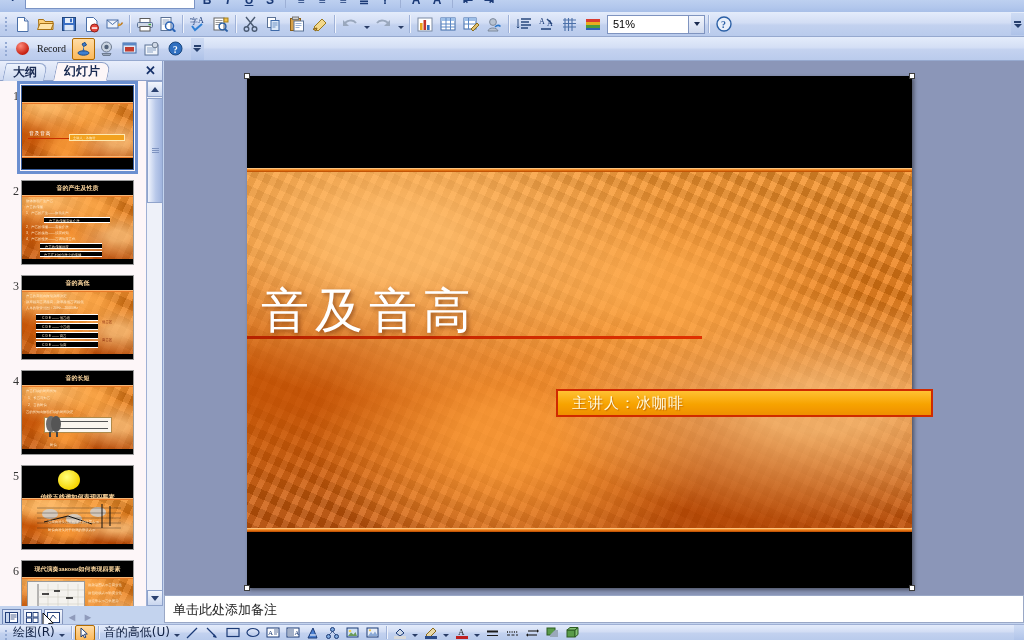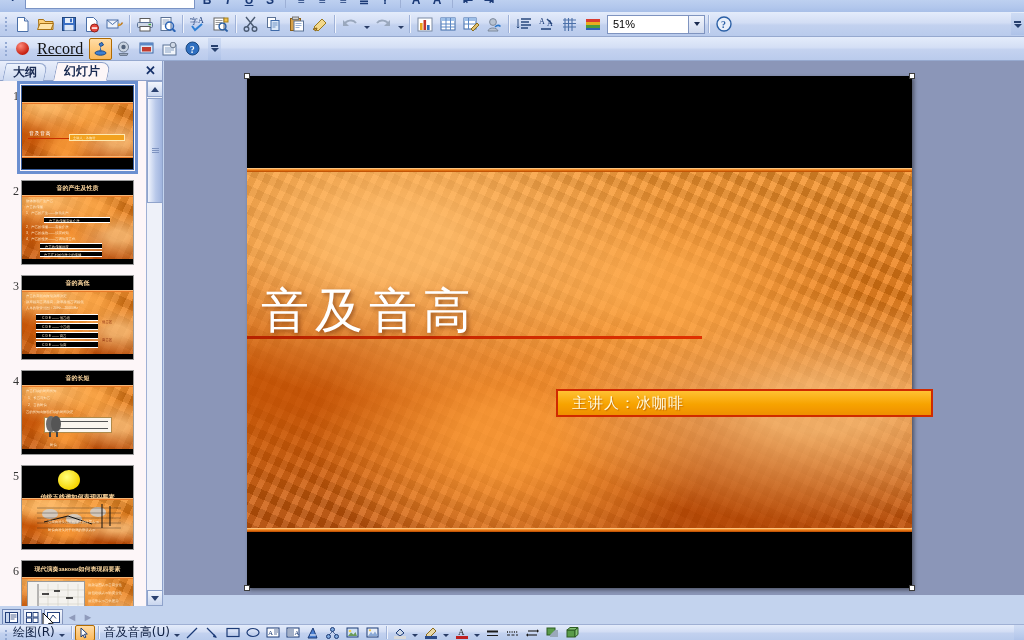--- a/index.html
+++ b/index.html
@@ -59,21 +59,21 @@
              border-left:1px solid #7f94c0; display:flex; align-items:center; justify-content:center; }
   .zoombtn:after{ content:""; border-left:3px solid transparent; border-right:3px solid transparent;
              border-top:4px solid #1a2b4f; }
   .tb-overflow { margin-left:auto; width:13px; height:22px; background:linear-gradient(to bottom,#cfdcf4,#aec2e8);
              display:flex; flex-direction:column; align-items:center; justify-content:center; gap:1px; flex:0 0 auto;}
   .tb-overflow .bar{ width:7px; height:2px; background:#27406e; }
   .tb-overflow .tri{ border-left:4px solid transparent; border-right:4px solid transparent; border-top:4px solid #27406e;}
 
   .rec-dot { width:13px; height:13px; border-radius:50%;
              background:radial-gradient(circle at 35% 30%, #ff8a7a, #c61f10 70%); }
-  .rec-label { font-size:16px; color:#111; font-family:"Liberation Serif", serif; padding:0 6px 0 3px;text-decoration:underline; }
+  .rec-label { font-size:10px; color:#111; font-family:"Liberation Serif", serif; padding:0 6px 0 3px; }
   .tbtn.active { border:1px solid #b06a00; background:linear-gradient(to bottom,#ffdca5,#fcb95b); }
 
   
   #leftpane { position:absolute; left:0; top:61px; width:163px; height:545px;
               background:#fdf6f8; border-right:1px solid #8ea0c8; }
   .tabstrip { position:relative; height:20px;
               background:linear-gradient(to bottom,#e9eefb,#cdd9f1); border-bottom:1px solid #8ea0c8; }
   .tab { position:absolute; top:2px; height:18px; padding:0 8px; display:flex; align-items:center;
          font-size:12px; color:#1a2b52; font-weight:bold; }
   .tab.inactive { left:4px; background:linear-gradient(to bottom,#eef3fd,#cbd8f0);
@@ -646,20 +646,23 @@
         <span>主讲人：冰咖啡</span>
       </div>
 
       <div class="handle" style="left:-3px;top:-3px;"></div>
       <div class="handle" style="right:-3px;top:-3px;"></div>
       <div class="handle" style="left:-3px;bottom:-3px;"></div>
       <div class="handle" style="right:-3px;bottom:-3px;"></div>
     </div>
   </div>
 
+  <div id="notes">
+    <div class="ph">单击此处添加备注</div>
+  </div>
 
   <div id="viewbtns">
     <div class="vbtn on">
       <svg width="13" height="11" viewBox="0 0 13 11">
           <rect x="0.5" y="0.5" width="12" height="10" fill="#fff" stroke="#24407a"></rect>
           <rect x="0.5" y="0.5" width="4" height="10" fill="#c8d8f0" stroke="#24407a"></rect>
           <path d="M5.5 3h6M5.5 5h6M5.5 7h4" stroke="#24407a" stroke-width=".8"></path>
         </svg>
     </div>
     <div class="vbtn">
@@ -688,21 +691,21 @@
     <div class="grip" style="height:14px;"></div>
     <div class="dlabel">绘图(R)</div>
     <div class="tdrop" style="height:16px;padding-bottom:4px;"></div>
     <div class="tsep" style="height:13px;"></div>
     <div class="tbtn active">
       <svg width="10" height="12" viewBox="0 0 10 12">
           <path d="M1 1l0 9 2-2.2 1.4 3 1.5-.6-1.4-3 2.8-.2z" fill="#fff" stroke="#1b3a76"></path>
         </svg>
     </div>
     <div class="tsep" style="height:13px;"></div>
-    <div class="dlabel">音及音高(U)</div>
+    <div class="dlabel">音的高低(U)</div>
     <div class="tdrop" style="height:16px;padding-bottom:4px;"></div>
     <div class="tbtn">
       <svg width="13" height="12" viewBox="0 0 13 12">
           <path d="M1 11L11 1" stroke="#1b3a76" stroke-width="1.2"></path>
         </svg>
     </div>
     <div class="tbtn">
       <svg width="13" height="12" viewBox="0 0 13 12">
           <path d="M1 1l9 9" stroke="#1b3a76" stroke-width="1.2"></path>
           <path d="M11 11l-4-1 1-3z" fill="#1b3a76"></path>

